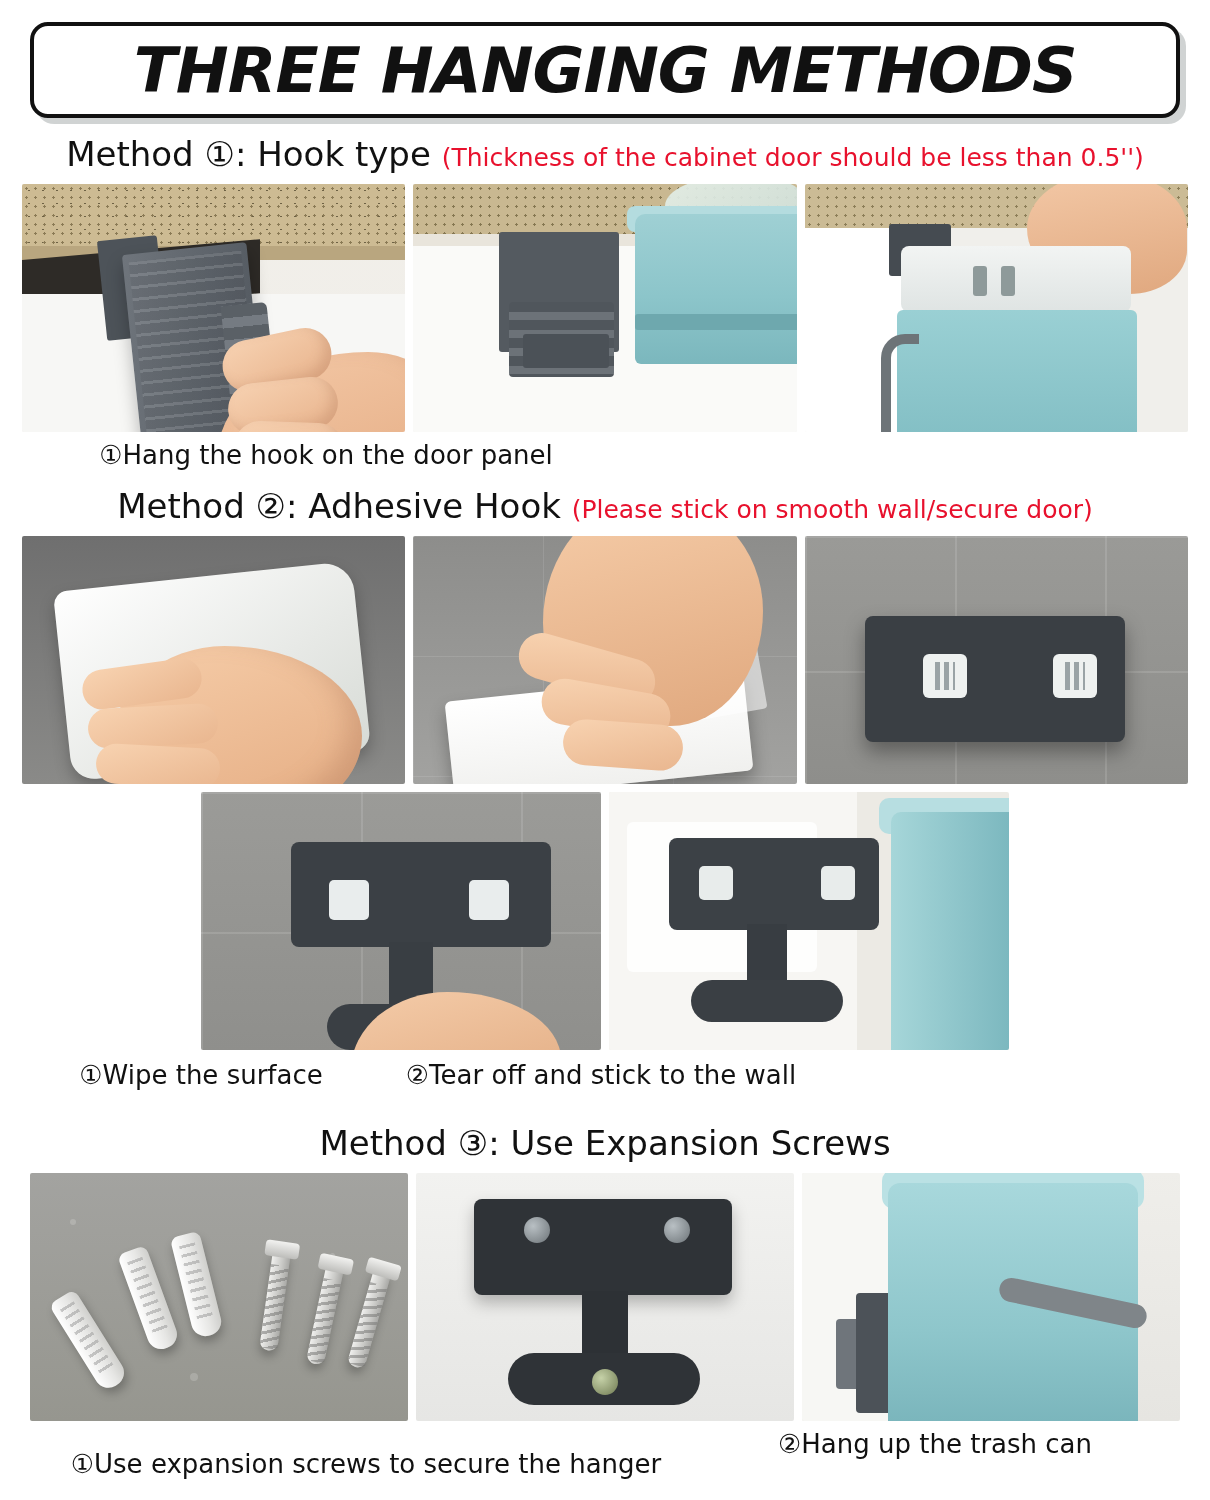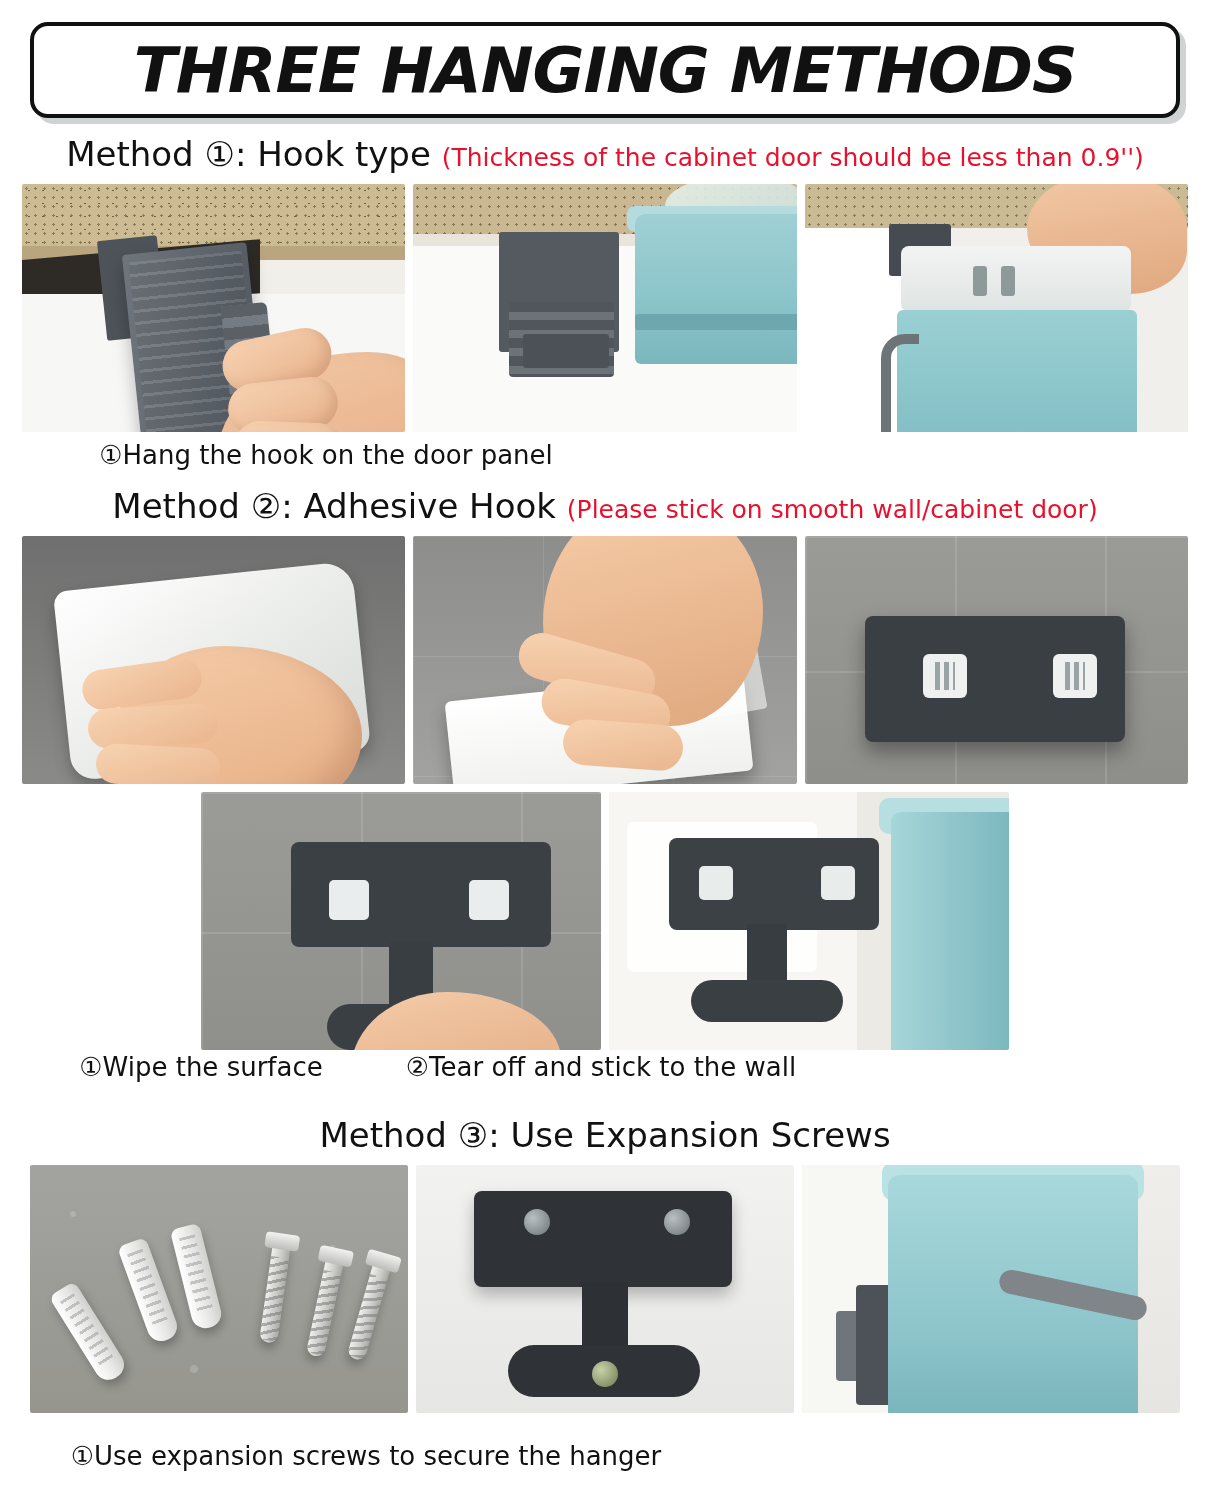--- a/index.html
+++ b/index.html
@@ -267,21 +267,21 @@
 </style>
 </head>
 <body>
 
 <div class="title-banner">
   <h1>THREE HANGING METHODS</h1>
 </div>
 
 <div class="method-head">
   <span>Method ①: Hook type</span>
-  <span class="note">(Thickness of the cabinet door should be less than 0.9'')</span>
+  <span class="note">(Thickness of the cabinet door should be less than 0.5'')</span>
 </div>
 
 <div class="row">
 
   <div class="photo" style="width:386px;height:248px;">
     <div class="sc s1" style="left:0;top:0;width:100%;height:100%;">
       <div class="sc wall"></div>
       <div class="sc counter"></div>
       <div class="sc counter-edge"></div>
       <div class="sc darkgap"></div>
@@ -326,21 +326,21 @@
     </div>
   </div>
 </div>
 
 <div class="caption-row">
   <span style="flex:0 0 580px;">①Hang the hook on the door panel</span>
 </div>
 
 <div class="method-head">
   <span>Method ②: Adhesive Hook</span>
-  <span class="note">(Please stick on smooth wall/cabinet door)</span>
+  <span class="note">(Please stick on smooth wall/secure door)</span>
 </div>
 
 <div class="row">
 
   <div class="photo" style="width:386px;height:248px;">
     <div class="sc s4" style="left:0;top:0;width:100%;height:100%;">
       <div class="sc cloth"></div>
       <div class="sc hand"></div>
       <div class="sc f" style="left:60px;top:128px;width:120px;transform:rotate(-8deg);"></div>
       <div class="sc f" style="left:66px;top:170px;width:130px;transform:rotate(-3deg);"></div>
@@ -392,21 +392,21 @@
       <div class="sc pad" style="left:90px;top:74px;"></div>
       <div class="sc pad" style="left:212px;top:74px;"></div>
       <div class="sc stem"></div>
       <div class="sc foot"></div>
       <div class="sc lid"></div>
       <div class="sc can"></div>
     </div>
   </div>
 </div>
 
-<div class="caption-row" style="margin-top:2px;">
+<div class="caption-row" style="margin-top:10px;">
   <span style="flex:0 0 330px;">①Wipe the surface</span>
   <span style="flex:0 0 470px;">②Tear off and stick to the wall</span>
 </div>
 
 <div class="method-head centered">
   <span>Method ③: Use Expansion  Screws</span>
 </div>
 
 <div class="row">
 
@@ -442,13 +442,14 @@
       <div class="sc bracket"></div>
       <div class="sc lid"></div>
       <div class="sc can"></div>
       <div class="sc handle"></div>
     </div>
   </div>
 </div>
 
 <div class="caption-row">
   <span style="flex:0 0 660px;margin-top:20px;">①Use expansion screws to secure the hanger</span>
+  <span style="flex:1;">②Hang up the trash can</span>
 </div>
 
 </body></html>

